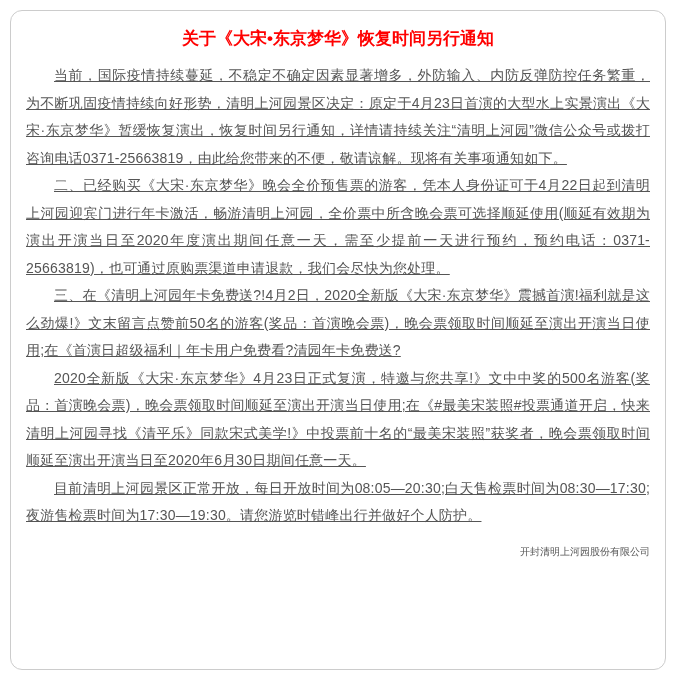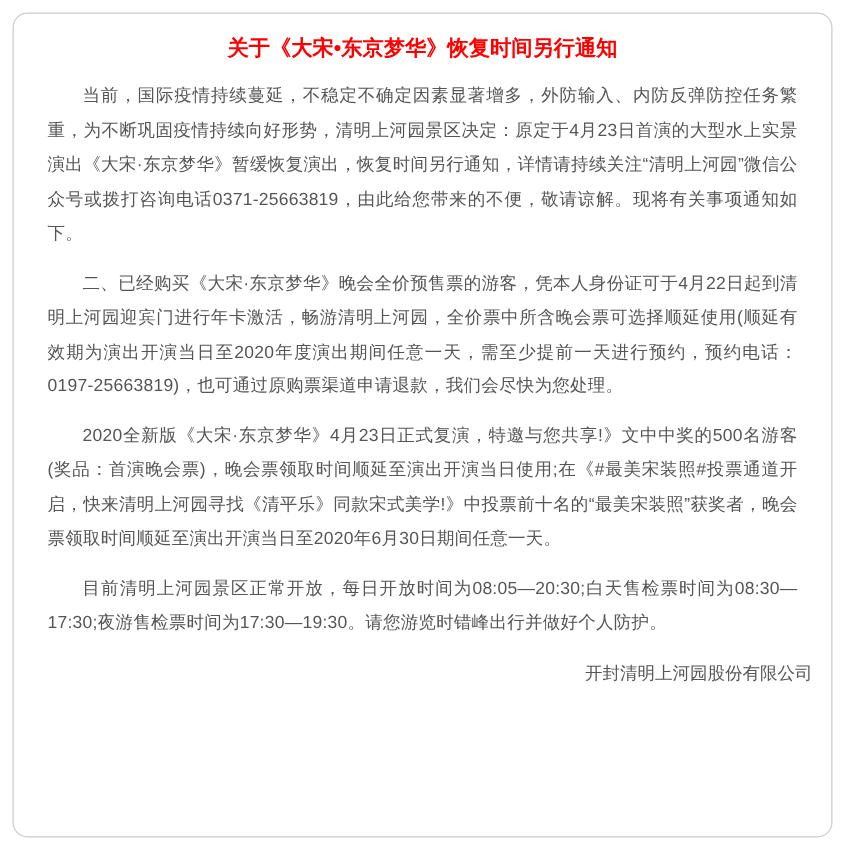--- a/index.html
+++ b/index.html
@@ -25,42 +25,44 @@
   }
   .title {
     margin: 8px 0 11px 0;
     text-align: center;
     font-size: 17px;
     font-weight: bold;
     color: var(--title-color, #ff0000);
     line-height: 24px;
   }
   .para {
-    margin: 12px;
+    margin: 0;
     font-size: 14px;
     line-height: 27.5px;
     color: var(--body-color, #555555);
     text-indent: 2em;
     text-align: justify;
     letter-spacing: 0.2px;
+    text-decoration: underline;
   }
   .sig {
     margin: 0;
-    font-size: 14px;
+    font-size: 10px;
     line-height: 29px;
     color: var(--body-color, #555555);
     text-align: right;
   }
   .sig-company {
     margin-top: 7px;
   }
 </style>
 </head>
 <body>
 
 <div class="card">
   <h1 class="title">关于《大宋•东京梦华》恢复时间另行通知</h1>
   <p class="para">当前，国际疫情持续蔓延，不稳定不确定因素显著增多，外防输入、内防反弹防控任务繁重，为不断巩固疫情持续向好形势，清明上河园景区决定：原定于4月23日首演的大型水上实景演出《大宋·东京梦华》暂缓恢复演出，恢复时间另行通知，详情请持续关注“清明上河园”微信公众号或拨打咨询电话0371-25663819，由此给您带来的不便，敬请谅解。现将有关事项通知如下。</p>
-  <p class="para">二、已经购买《大宋·东京梦华》晚会全价预售票的游客，凭本人身份证可于4月22日起到清明上河园迎宾门进行年卡激活，畅游清明上河园，全价票中所含晚会票可选择顺延使用(顺延有效期为演出开演当日至2020年度演出期间任意一天，需至少提前一天进行预约，预约电话：0197-25663819)，也可通过原购票渠道申请退款，我们会尽快为您处理。</p>
+  <p class="para">二、已经购买《大宋·东京梦华》晚会全价预售票的游客，凭本人身份证可于4月22日起到清明上河园迎宾门进行年卡激活，畅游清明上河园，全价票中所含晚会票可选择顺延使用(顺延有效期为演出开演当日至2020年度演出期间任意一天，需至少提前一天进行预约，预约电话：0371-25663819)，也可通过原购票渠道申请退款，我们会尽快为您处理。</p>
+  <p class="para">三、在《清明上河园年卡免费送?!4月2日，2020全新版《大宋·东京梦华》震撼首演!福利就是这么劲爆!》文末留言点赞前50名的游客(奖品：首演晚会票)，晚会票领取时间顺延至演出开演当日使用;在《首演日超级福利｜年卡用户免费看?清园年卡免费送?</p>
   <p class="para">2020全新版《大宋·东京梦华》4月23日正式复演，特邀与您共享!》文中中奖的500名游客(奖品：首演晚会票)，晚会票领取时间顺延至演出开演当日使用;在《#最美宋装照#投票通道开启，快来清明上河园寻找《清平乐》同款宋式美学!》中投票前十名的“最美宋装照”获奖者，晚会票领取时间顺延至演出开演当日至2020年6月30日期间任意一天。</p>
   <p class="para">目前清明上河园景区正常开放，每日开放时间为08:05—20:30;白天售检票时间为08:30—17:30;夜游售检票时间为17:30—19:30。请您游览时错峰出行并做好个人防护。</p>
   <p class="sig sig-company">开封清明上河园股份有限公司</p>
 </div>
 
 </body></html>

